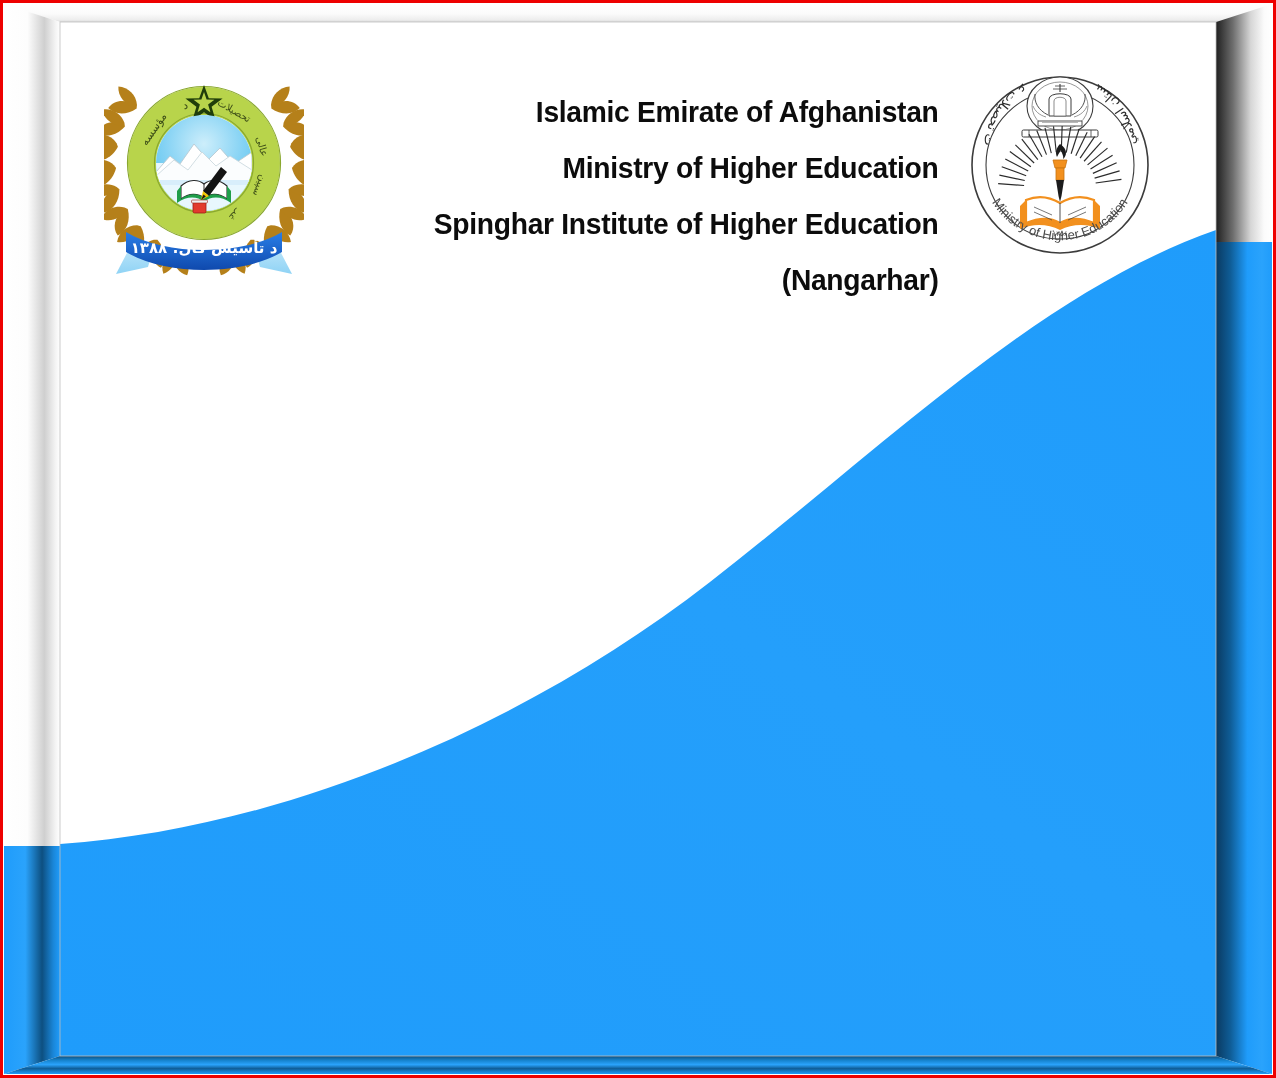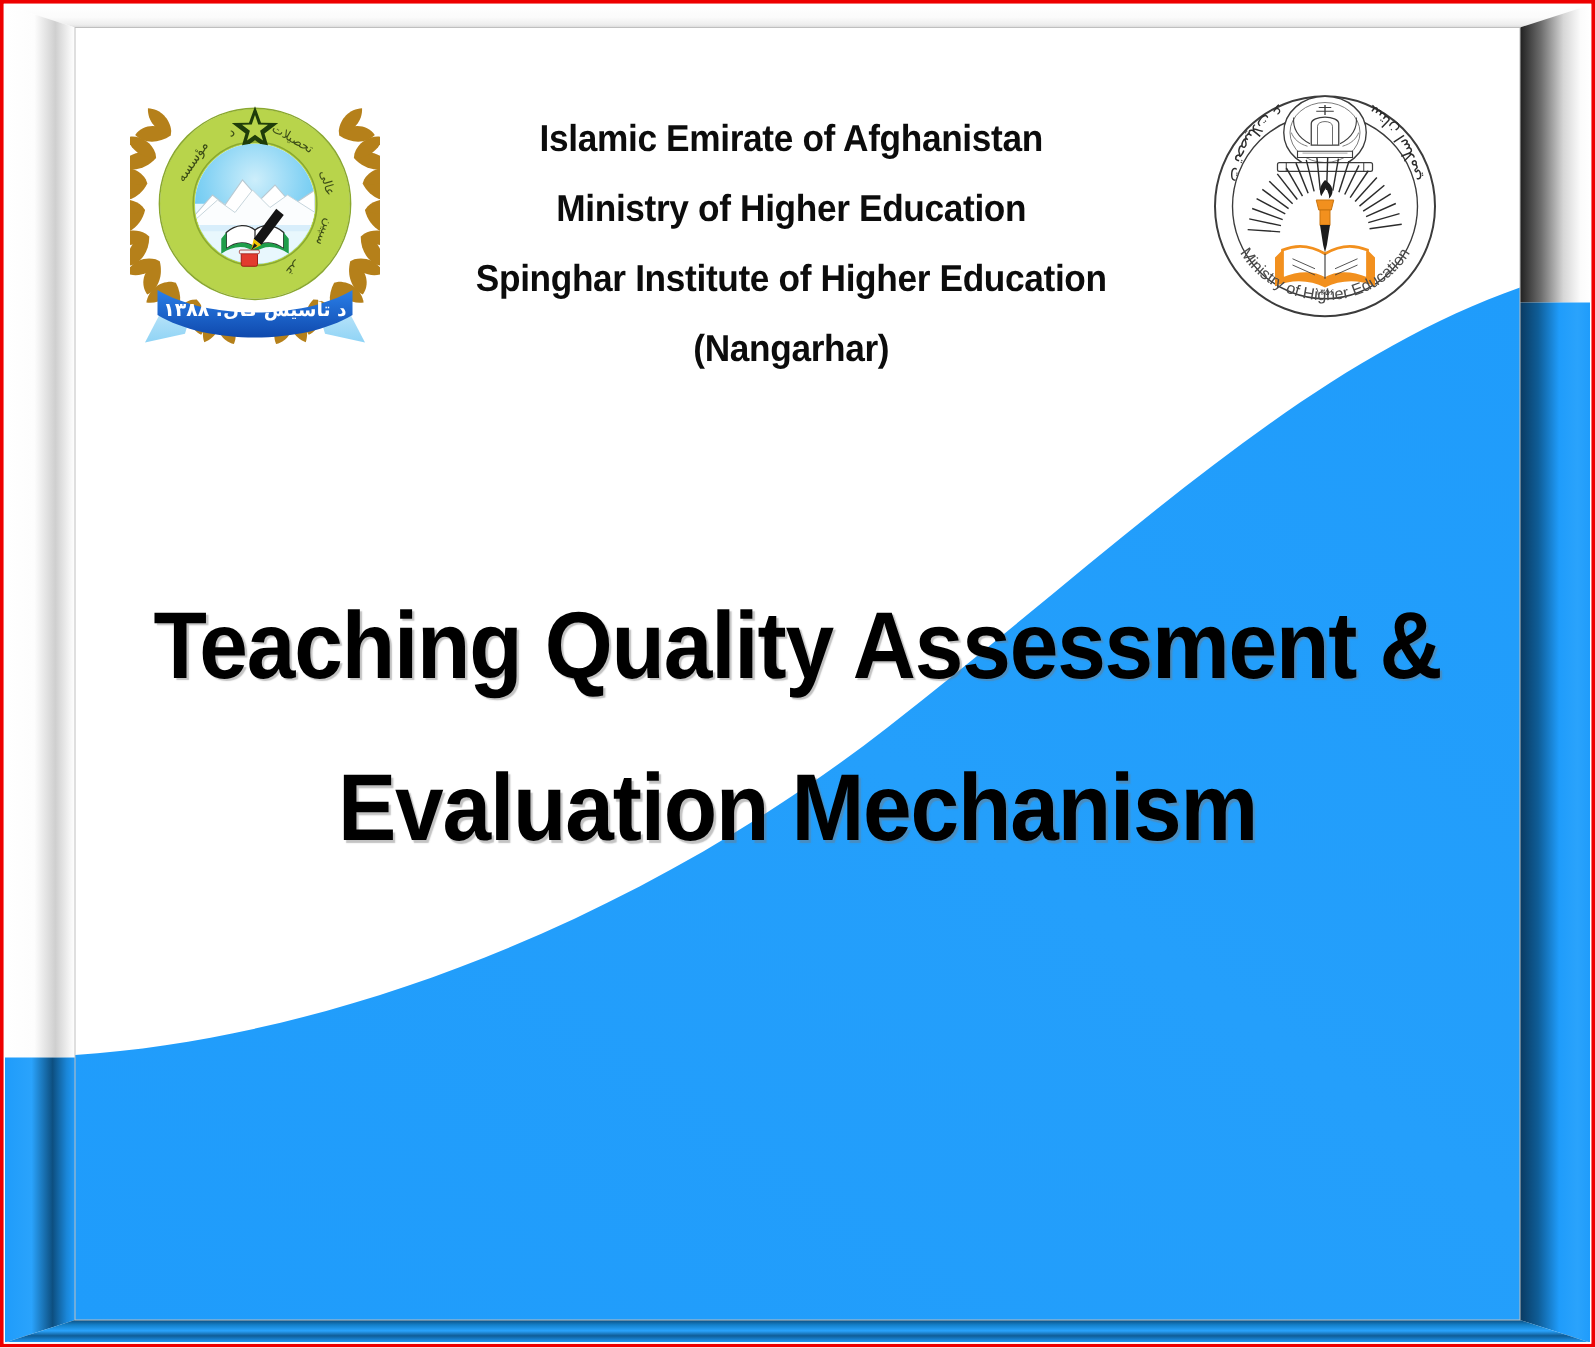--- a/index.html
+++ b/index.html
@@ -104,21 +104,21 @@
     top: 38px;
     width: 200px;
     height: 205px;
   }
 
   .header-text {
     position: absolute;
     left: 248px;
     top: 62px;
     width: 650px;
-    text-align: center;
+    text-align: right;
   }
   .header-text .line {
     font-family: "Liberation Sans", sans-serif;
     font-weight: bold;
     font-size: 30px;
     line-height: 56px;
     color: #0c0c0c;
     letter-spacing: -0.3px;
     white-space: nowrap;
     transform: scaleX(0.94);
@@ -467,24 +467,20 @@
 
           <text font-size="13" fill="#2b2b2b" font-family="'DejaVu Sans',sans-serif">
             <textPath href="#rightArc" startOffset="50%" text-anchor="middle">د افغانستان اسلامي امارت</textPath>
           </text>
           <text font-size="13" fill="#2b2b2b" font-family="'DejaVu Sans',sans-serif">
             <textPath href="#leftArc" startOffset="50%" text-anchor="middle">وزارت تحصیلات عالي</textPath>
           </text>
         </svg>
       </div>
 
-      <div class="title-block">
-        <div class="tline">Teaching Quality Assessment &amp;</div>
-        <div class="tline">Evaluation Mechanism</div>
-      </div>
 
     </div>
 
     <svg class="frame-svg" viewBox="0 0 1268 1070">
       <defs>
 
         <linearGradient id="fLeftW" x1="0" y1="0" x2="1" y2="0">
           <stop offset="0%" stop-color="#ffffff"></stop>
           <stop offset="42%" stop-color="#fdfdfd"></stop>
           <stop offset="72%" stop-color="#cfcfcf"></stop>

